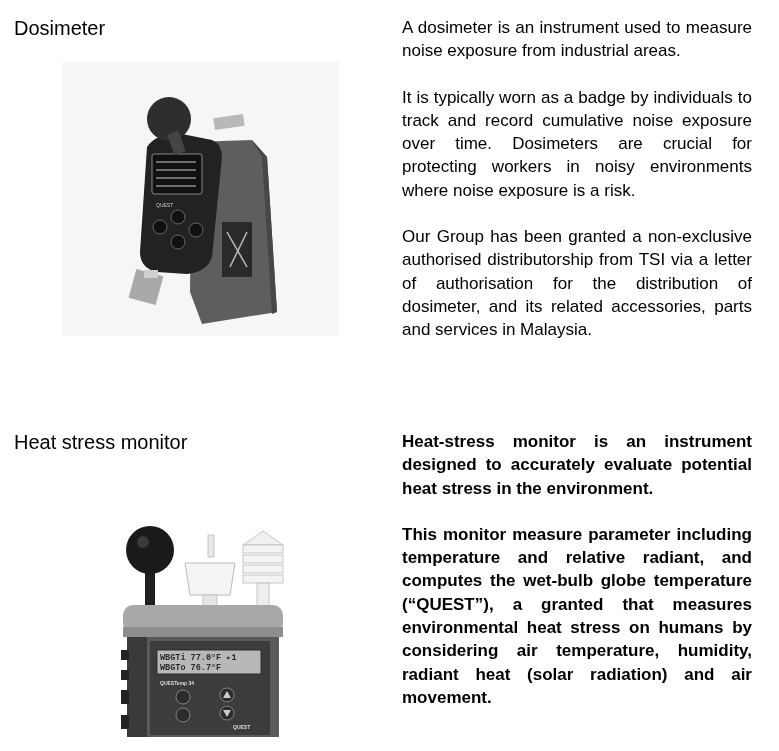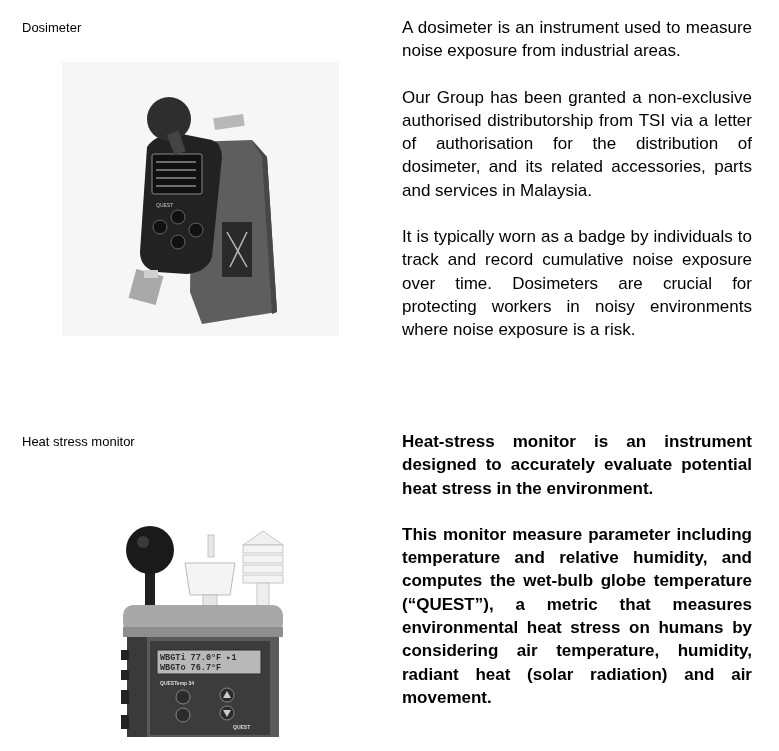--- a/index.html
+++ b/index.html
@@ -10,22 +10,22 @@
     body {
       width: 779px;
       height: 751px;
       position: relative;
       overflow: hidden;
       font-family: "Liberation Sans", sans-serif;
       color: #000000;
     }
     .label {
       position: absolute;
-      left: 22px;
-      font-size: 13px;
+      left: 14px;
+      font-size: 20px;
       line-height: 20px;
     }
     .desc {
       position: absolute;
       left: 402px;
       width: 358px;
       font-size: 17px;
       line-height: 23.3px;
       text-align: justify;
     }
@@ -72,22 +72,22 @@
     <rect x="108" y="70" width="12" height="22" fill="#444" transform="rotate(-20 114 80)"></rect>
 
     <rect x="152" y="54" width="30" height="12" fill="#b8b8b8" transform="rotate(-8 167 60)"></rect>
     <rect x="70" y="210" width="28" height="30" fill="#a9a9a9" transform="rotate(15 84 225)"></rect>
     <rect x="82" y="208" width="14" height="8" fill="#d0d0d0"></rect>
   </svg>
 </div>
 
 <div class="desc" style="top:16px;">
   <p>A dosimeter is an instrument used to measure noise exposure from industrial areas.</p>
+  <p>It is typically worn as a badge by individuals to track and record cumulative noise exposure over time. Dosimeters are crucial for protecting workers in noisy environments where noise exposure is a risk.</p>
   <p>Our Group has been granted a non-exclusive authorised distributorship from TSI via a letter of authorisation for the distribution of dosimeter, and its related accessories, parts and services in Malaysia.</p>
-  <p>It is typically worn as a badge by individuals to track and record cumulative noise exposure over time. Dosimeters are crucial for protecting workers in noisy environments where noise exposure is a risk.</p>
 </div>
 
 <div class="label" style="top:432px;">Heat stress monitor</div>
 
 <div class="photo" style="left:115px; top:515px;font-weight:bold;">
   <svg width="170" height="230" viewBox="0 0 170 230" xmlns="http://www.w3.org/2000/svg">
     <rect x="0" y="0" width="170" height="230" fill="#ffffff"></rect>
 
     <rect x="30" y="50" width="10" height="45" fill="#1f1f1f"></rect>
     <circle cx="35" cy="35" r="24" fill="#1a1a1a"></circle>
@@ -126,14 +126,14 @@
 
     <rect x="6" y="135" width="8" height="10" fill="#222"></rect>
     <rect x="6" y="155" width="8" height="10" fill="#222"></rect>
     <rect x="6" y="175" width="8" height="14" fill="#222"></rect>
     <rect x="6" y="200" width="8" height="14" fill="#222"></rect>
   </svg>
 </div>
 
 <div class="desc" style="top:430px;font-weight:bold;">
   <p>Heat-stress monitor is an instrument designed to accurately evaluate potential heat stress in the environment.</p>
-  <p><span>This monitor measure parameter including temperature and relative humidity, and computes the wet-bulb globe temperature (“</span><b>QUEST</b><span>”), a metric that measures environmental heat stress on humans by considering air temperature, humidity, radiant heat (solar radiation) and air movement.</span></p>
+  <p><span>This monitor measure parameter including temperature and relative radiant, and computes the wet-bulb globe temperature (“</span><b>QUEST</b><span>”), a granted that measures environmental heat stress on humans by considering air temperature, humidity, radiant heat (solar radiation) and air movement.</span></p>
 </div>
 
 </body></html>

